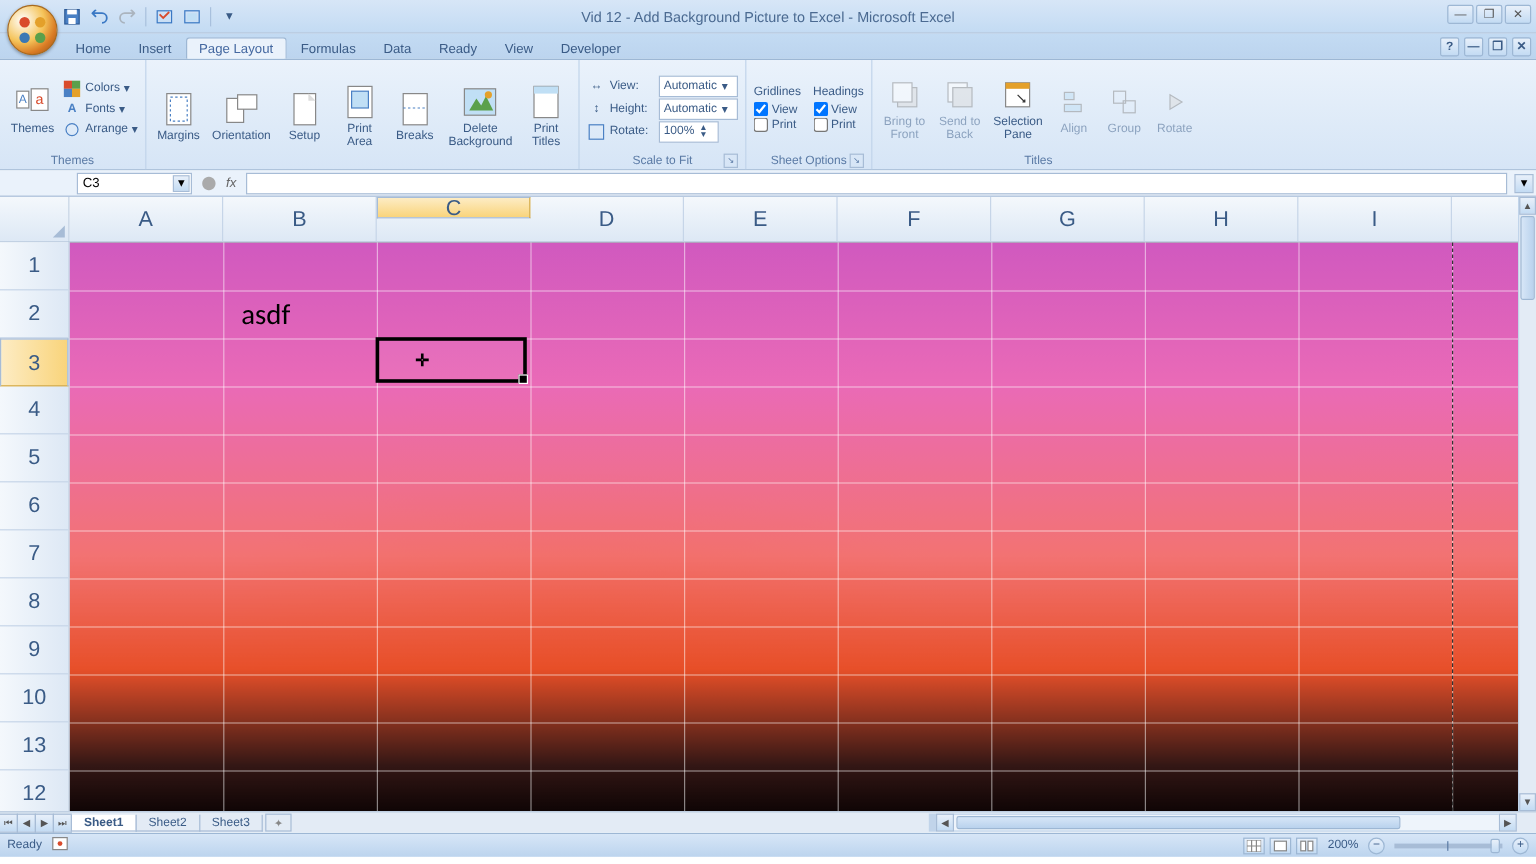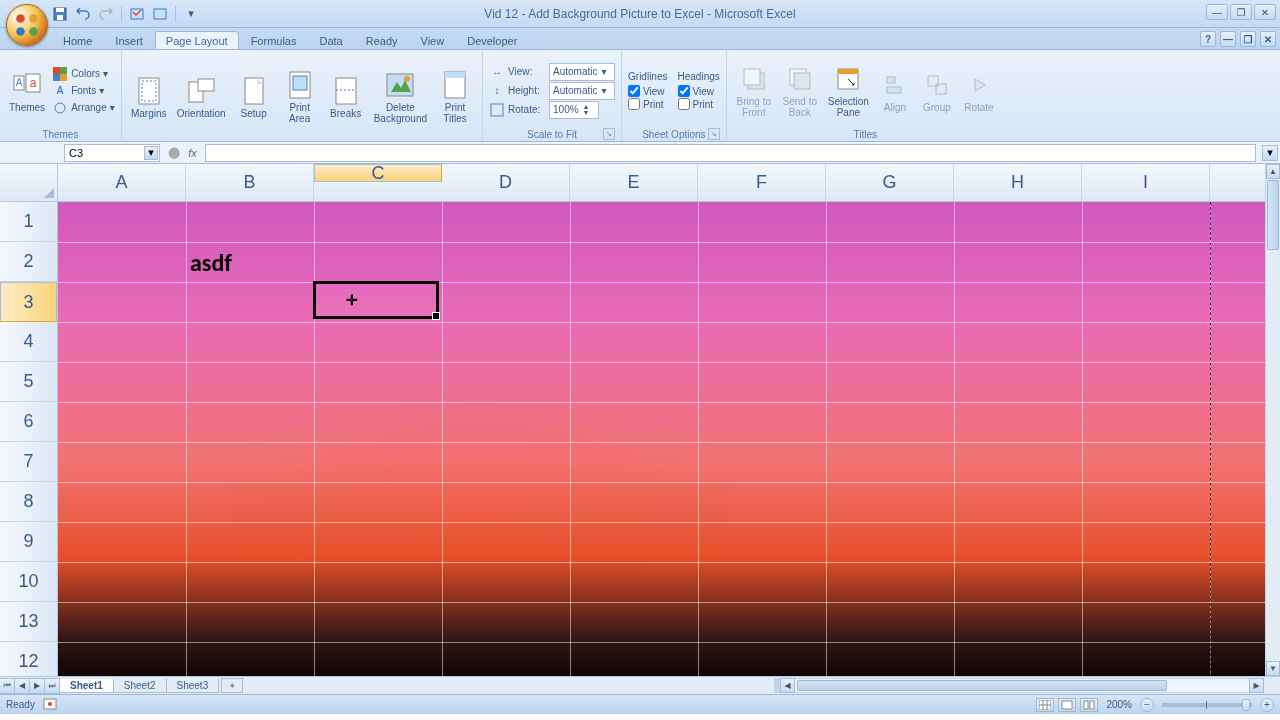--- a/index.html
+++ b/index.html
@@ -467,21 +467,21 @@
         <div class="hline" style="top: 120px;"></div>
         <div class="hline" style="top: 160px;"></div>
         <div class="hline" style="top: 200px;"></div>
         <div class="hline" style="top: 240px;"></div>
         <div class="hline" style="top: 280px;"></div>
         <div class="hline" style="top: 320px;"></div>
         <div class="hline" style="top: 360px;"></div>
         <div class="hline" style="top: 400px;"></div>
         <div class="hline" style="top: 440px;"></div>
       </div>
-  <div class="celltext" style="left: 128px; top: 40px; width: 128px; height: 40px; font-weight: bold;">asdf</div>
+  <div class="celltext" style="left: 139px; top: 40px; width: 128px; height: 40px;">asdf</div>
       <div class="cell-sel" style="left: 255px; top: 79px; width: 126px; height: 38px;"></div>
       <div class="cursor-cross" style="left: 288px; top: 90px;">✛</div>
     </div>
   <div class="vscroll">
     <div class="up">▲</div>
     <div class="thumb"></div>
     <div class="dn">▼</div>
   </div>
 </div>
 

